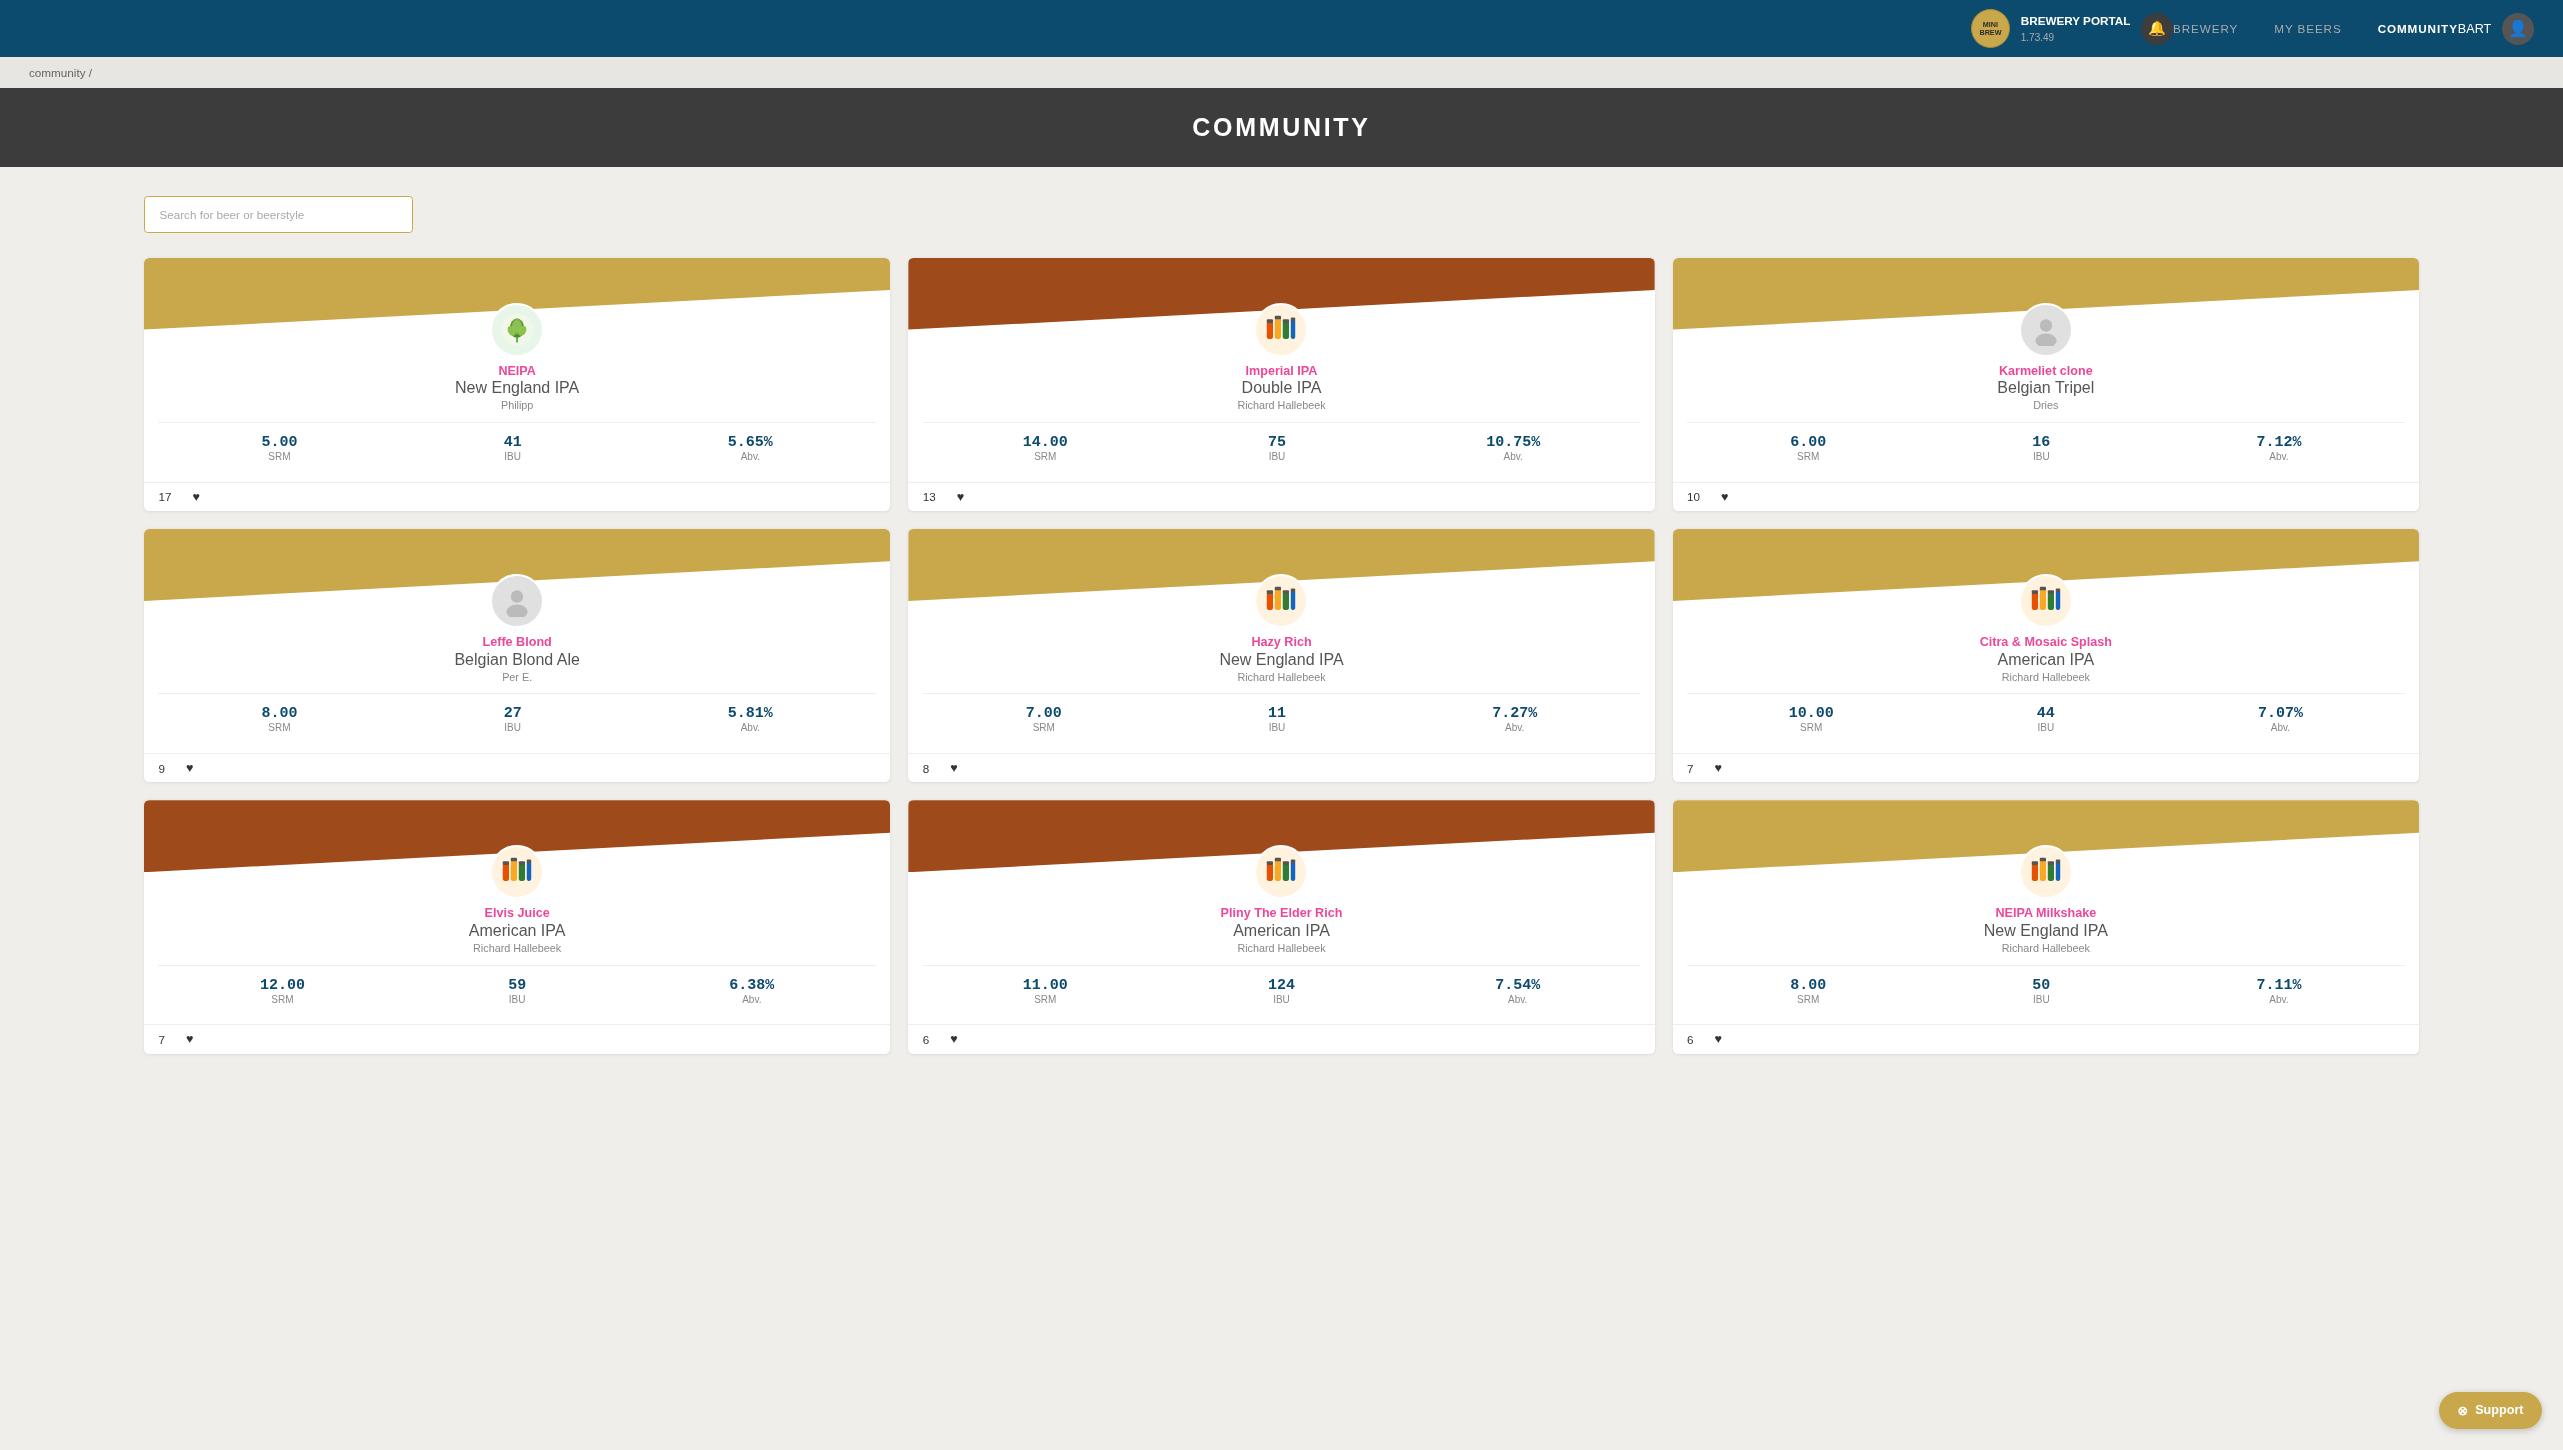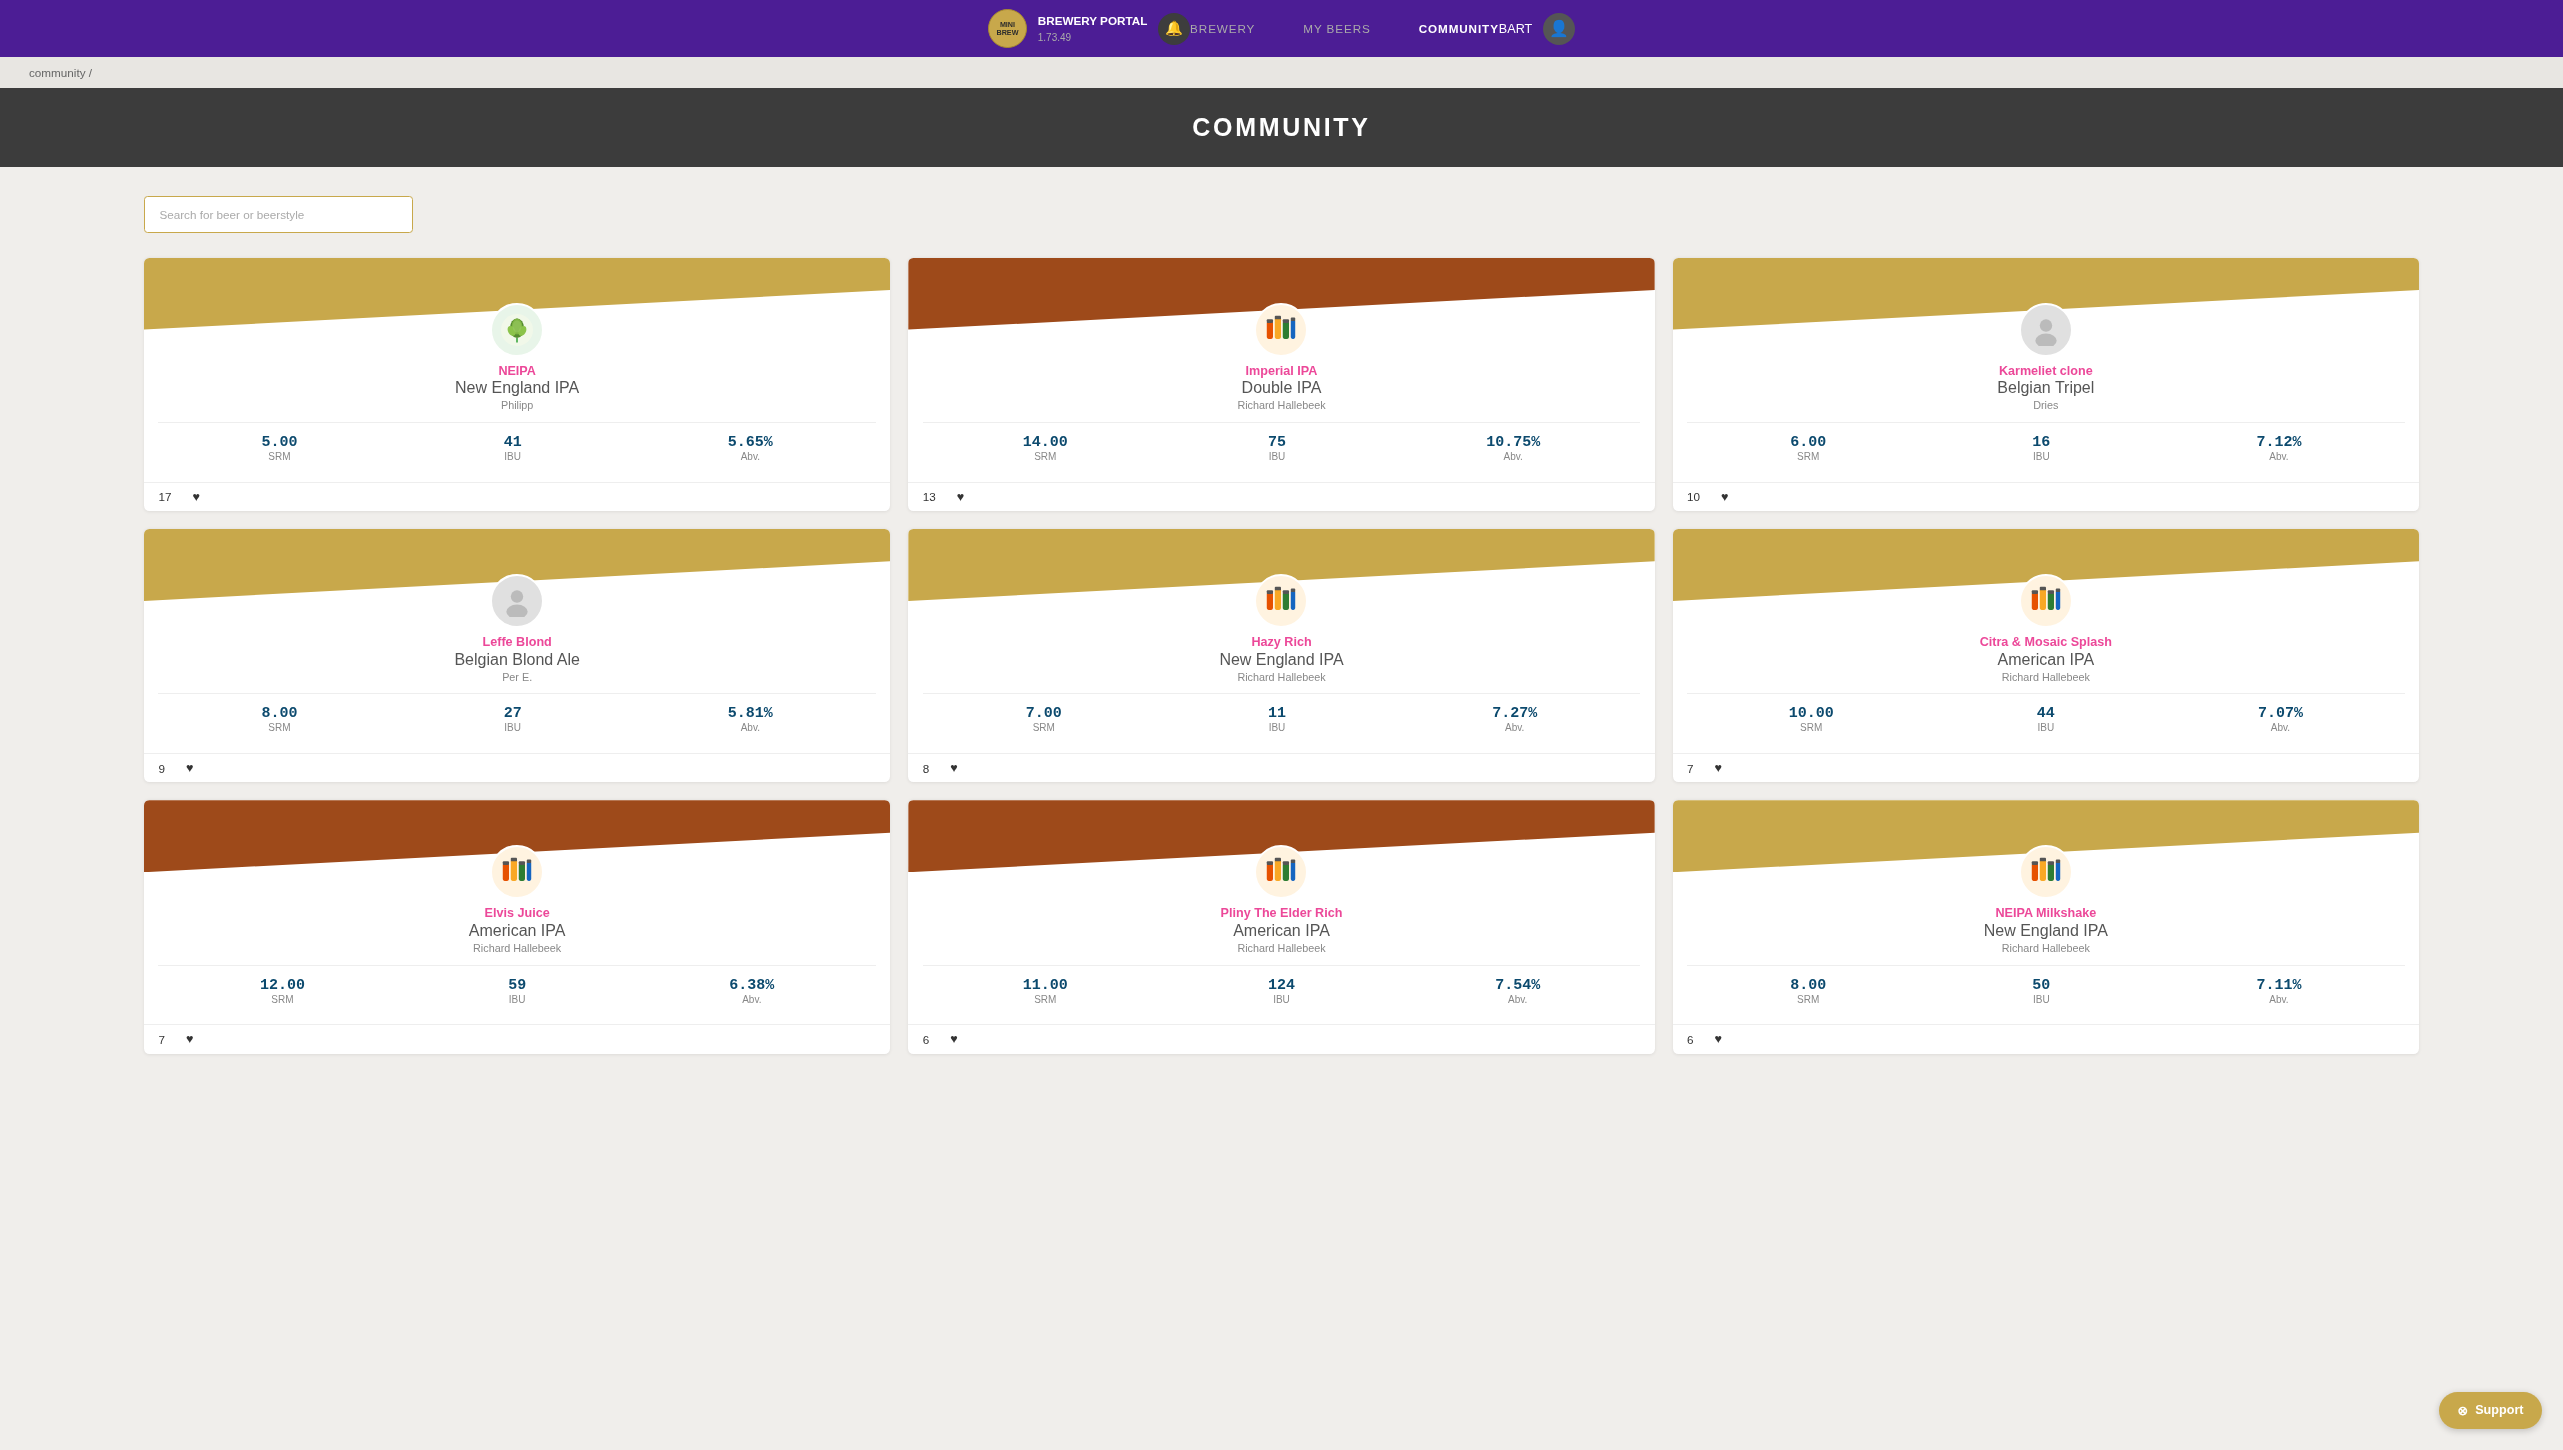--- a/index.html
+++ b/index.html
@@ -1,25 +1,25 @@
 <!DOCTYPE html>
 <html style="font-size:14.4px"><head>
   <meta charset="utf-8">
   <style>
     * { box-sizing: border-box; margin: 0; padding: 0; }
     body { font-family: 'Arial', sans-serif; background: #f0eeeb; min-height: 100vh; }
 
     
     .navbar {
-      background: #4c1d95;
+      background: #0c4a6e;
       display: flex;
       align-items: center;
       padding: 0 29px;
       height: 57px;
-      justify-content: center;
+      justify-content: flex-end;
     }
     .navbar-left {
       display: flex;
       align-items: center;
       gap: 10.8px;
     }
     .logo-circle {
       width: 39px;
       height: 39px;
       border-radius: 50%;
@@ -53,21 +53,21 @@
       height: 32px;
       cursor: pointer;
       display: flex;
       align-items: center;
       justify-content: center;
       color: #ccc;
       font-size: 14.4px;
     }
     .navbar-center {
       display: flex;
-      gap: 48px;
+      gap: 36px;
       align-items: center;
     }
     .nav-link {
       color: #aaa;
       text-decoration: none;
       font-size: 11.7px;
       letter-spacing: 0.9px;
       font-weight: 500;
       text-transform: uppercase;
       cursor: pointer;

